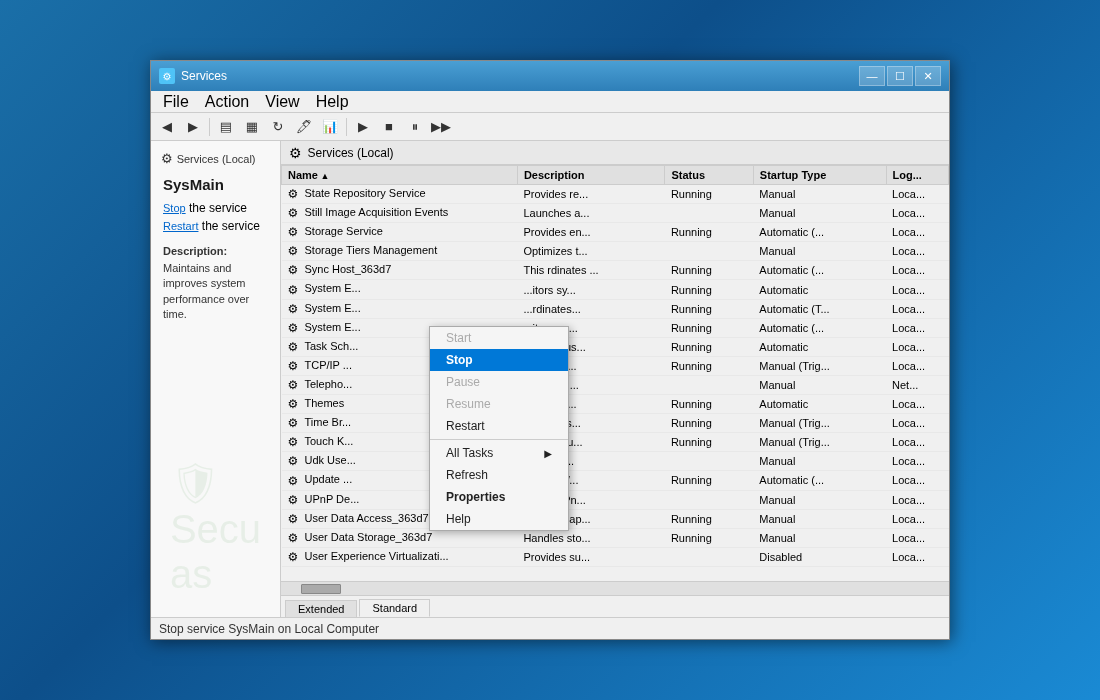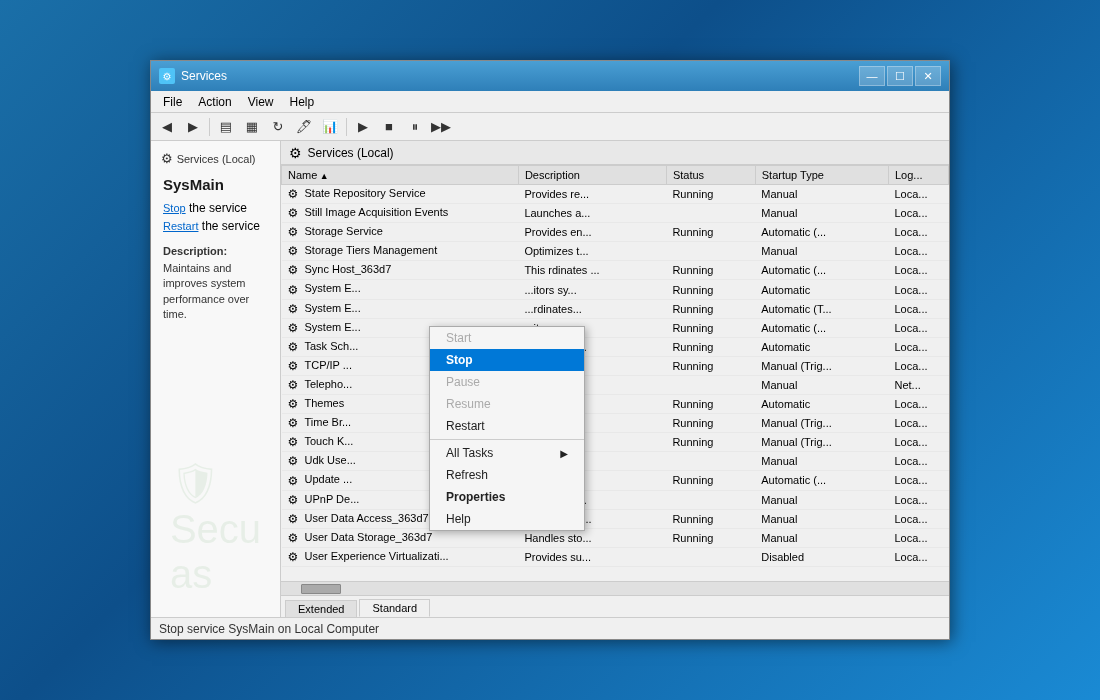--- a/index.html
+++ b/index.html
@@ -64,21 +64,21 @@
       height: 22px;
       display: flex;
       align-items: center;
       padding: 0 4px;
       border-bottom: 1px solid #ccc;
       flex-shrink: 0;
     }
     .menu-item {
       padding: 2px 8px;
       cursor: pointer;
-      font-size: 12px;
+      font-size: 16px;
       text-align: right;
     }
     .toolbar {
       background: #f0f0f0;
       height: 28px;
       display: flex;
       align-items: center;
       padding: 0 4px;
       border-bottom: 1px solid #ccc;
       gap: 2px;
@@ -172,21 +172,21 @@
     table {
       width: 100%;
       border-collapse: collapse;
       font-size: 11px;
     }
     thead th {
       background: #e0e0e0;
       border: 1px solid #ccc;
       padding: 3px 6px;
       text-align: left;
-      font-weight: normal;
+      font-weight: bold;
       position: sticky;
       top: 0;
       z-index: 1;
       white-space: nowrap;
       margin-top: 7px;
     }
     thead th.sort-col::after { content: ' ▲'; font-size: 9px; }
     tbody tr { cursor: default; }
     tbody tr.selected { background: #3399cc; color: white; }
     tbody td {
@@ -230,21 +230,21 @@
       padding: 0 8px;
       font-size: 12px;
       color: #333;
       flex-shrink: 0;
     }
     
     .context-menu {
       position: absolute;
       left: 148px;
       top: 185px;
-      width: 156px;
+      width: 140px;
       background: #f5f5f5;
       border: 1px solid #aaa;
       box-shadow: 2px 2px 8px rgba(0,0,0,0.3);
       z-index: 100;
       font-size: 12px;
     }
     .ctx-item {
       padding: 4px 16px;
       cursor: pointer;
       color: #222;

